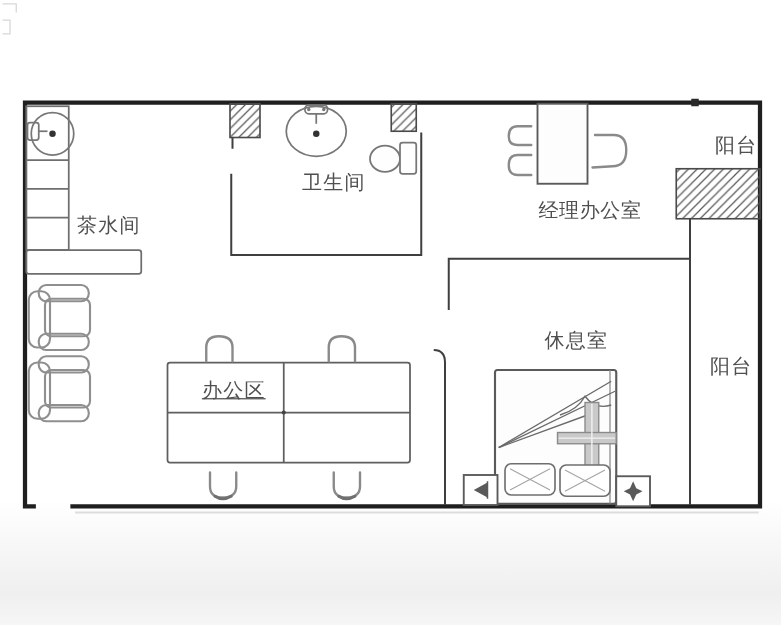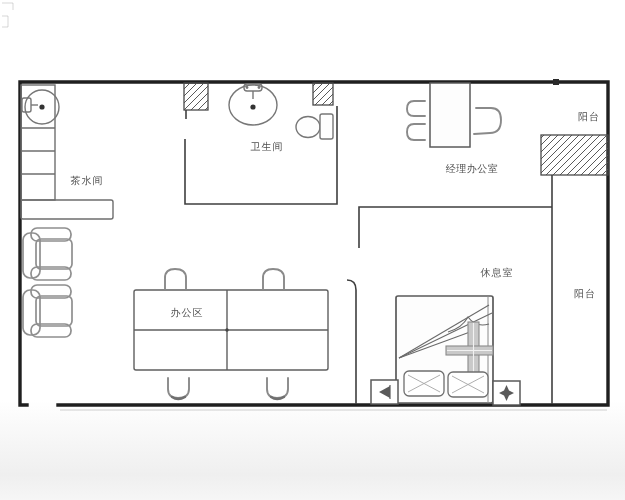--- a/index.html
+++ b/index.html
@@ -4,30 +4,30 @@
 <style>
   html,body{margin:0;padding:0;background:#fff;}
   #screen{
     position:relative;width:625px;height:500px;overflow:hidden;
     background:linear-gradient(180deg,#ffffff 0%,#ffffff 80%,#efefef 95%,#f6f6f6 100%);
     font-family:"DejaVu Sans","Liberation Sans",sans-serif;
   }
   #plan-svg{position:absolute;left:0;top:0;}
   .room-label{
     position:absolute;transform:translate(-50%,-50%);
-    font-size:10px;color:#4f4f4f;letter-spacing:1px;white-space:nowrap;
+    font-size:16px;color:#4f4f4f;letter-spacing:1px;white-space:nowrap;
     user-select:none;
   }
   .lbl-tea{left:87px;top:142px;margin-top:39px;}
   .lbl-bath{left:267px;top:147px;text-align:center;}
   .lbl-mgr{left:472px;top:169px;letter-spacing:0.5px;}
   .lbl-balc-top{left:589px;top:117px;}
-  .lbl-lounge{left:461px;top:273px;margin-left:36px;}
+  .lbl-lounge{left:461px;top:273px;}
   .lbl-balc-right{left:585px;top:294px;}
-  .lbl-office{left:187px;top:313px;}
+  .lbl-office{left:187px;top:313px;text-decoration:underline;}
 </style>
 </head>
 <body>
 
 <div id="screen">
 
   <svg id="plan-svg" width="625" height="500" viewBox="0 0 625 500">
     <defs>
       <pattern id="hatch" width="7" height="7" patternUnits="userSpaceOnUse">
         <path d="M-1,8 L8,-1 M-2,2 L2,-2 M5,9 L9,5" stroke="#5a5a5a" stroke-width="1" fill="none"></path>

